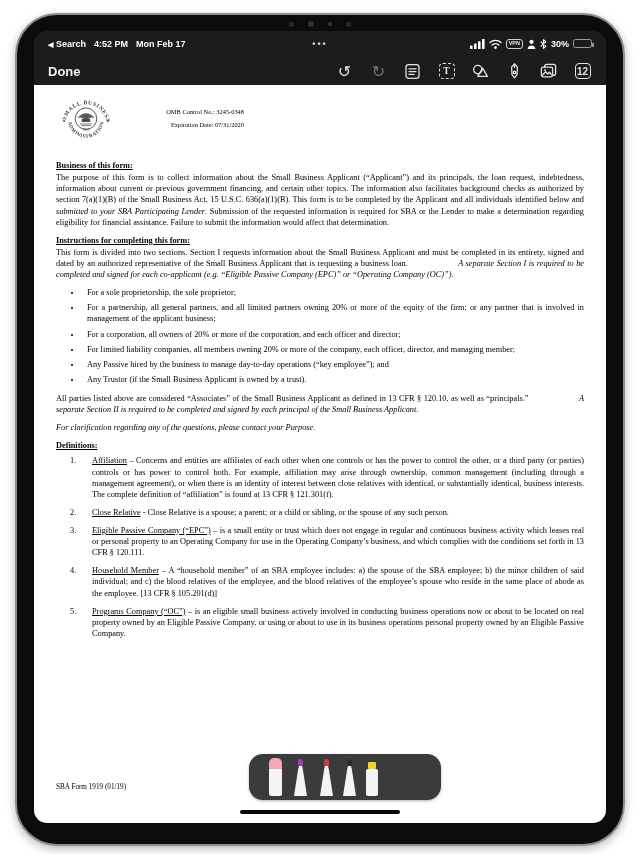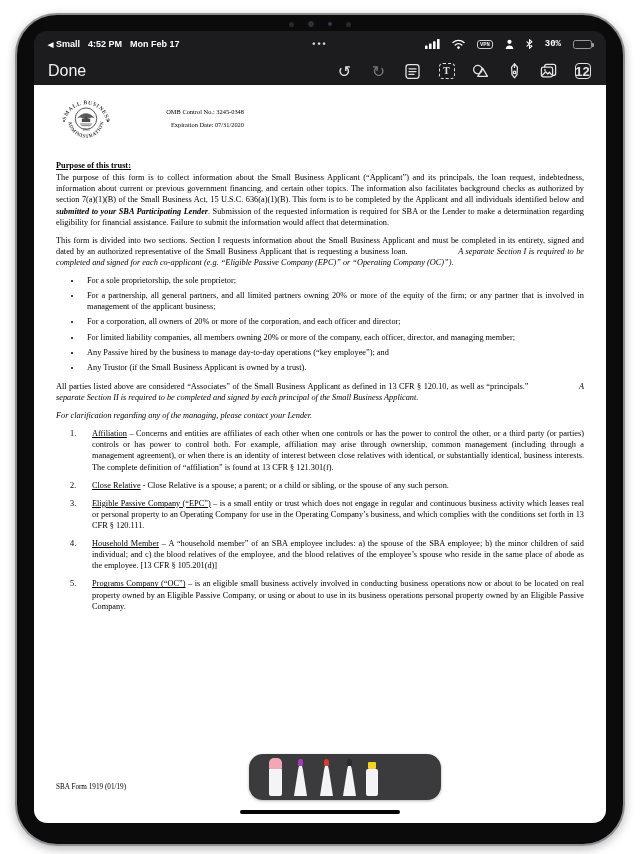--- a/index.html
+++ b/index.html
@@ -24,57 +24,57 @@
   
   .screen { position:absolute; left:17px; top:16px; width:572px; height:792px;
     border-radius:13px; overflow:hidden; background:#17171a; }
 
   
   .statusbar { height:26px; background:#1c1c1e; display:flex; align-items:center;
     padding:0 14px; color:#ffffff; font-size:9px; font-weight:600; }
   .sb-left { display:flex; align-items:center; gap:8px; flex:1; }
   .sb-back { font-size:7px; }
   .sb-center { flex:0; color:#d8d8da; letter-spacing:2px; font-size:9px; }
-  .sb-right { display:flex; align-items:center; gap:12px; flex:1; justify-content:flex-end;font-family:Liberation Mono, monospace; }
+  .sb-right { display:flex; gap:4px; flex:1; justify-content:flex-end; }
   .sb-right svg { display:block; }
   .vpn-pill { border:1px solid #cfcfd3; border-radius:3px; font-size:5.5px;
     padding:0 2px; line-height:7px; color:#e8e8ea; font-weight:700; }
   .battery { position:relative; width:19px; height:9px; border:1px solid #9a9a9e;
     border-radius:2.5px; padding:1px; }
   .battery-fill { height:100%; background:#ffffff; border-radius:1px; }
   .battery-tip { position:absolute; right:-3px; top:2.5px; width:2px; height:4px;
     background:#9a9a9e; border-radius:0 1px 1px 0; }
 
   
   .toolbar { height:28px; background:#1c1c1e; display:flex; align-items:center;
     padding:0 14px; }
-  .done-btn { color:#f2f2f4; font-size:16px; font-weight:400; cursor:pointer; }
+  .done-btn { color:#f2f2f4; font-size:13px; font-weight:700; cursor:pointer; }
   .tb-icons { margin-left:auto; display:flex; align-items:center; gap:15px; }
   .tb-icon { width:19px; height:19px; display:flex; align-items:center; justify-content:center;
     color:#e3e3e5; font-size:16px; cursor:pointer; }
   .tb-icon.dim { color:#77777a; }
   .tb-icon svg { display:block; stroke:#e3e3e5; fill:none; stroke-width:1.3; stroke-linecap:round; stroke-linejoin:round; }
   .box-tool { width:16px; height:16px; border:1.2px dashed #e3e3e5; border-radius:4px;
     font-size:9.5px; font-weight:700; font-family:"Liberation Serif", serif;
     display:flex; align-items:center; justify-content:center; }
-  .box-tool.solid { border-style:solid; font-family:"Liberation Sans", sans-serif; font-size:13px; }
+  .box-tool.solid { border-style:solid; font-family:"Liberation Sans", sans-serif; font-size:10px; }
 
   
   .paper { position:absolute; top:54px; left:0; width:572px; height:738px;
     background:#ffffff; color:#000; font-family:"Liberation Serif", serif;
     padding:8px 22px 0 22px; font-size:8.3px; line-height:1.34; }
   .doc-header { display:flex; margin-bottom:8px; }
   .seal-wrap { width:60px; padding-left:2px; }
   .doc-title-block { flex:1; text-align:center; padding-top:12px; }
   .doc-title { font-size:9.8px; font-weight:700; }
   .doc-subtitle { font-size:9.3px; margin-top:1px; }
   .omb-block { width:128px; text-align:right; padding-top:13px; font-size:6.4px; line-height:2; }
   .sec-heading { font-weight:700; text-decoration:underline; margin-bottom:1px; }
   .para { text-align:justify; margin-bottom:7px; }
-  .para .bi { font-weight:700; font-style:italic; }
+  .para .bi { font-weight:400; font-style:italic; }
   .para .i { font-style:italic;margin-left:48px; }
   .italic { font-style:italic; }
   ul.bullets { margin:2px 0 8px 26px; }
   ul.bullets li { padding-left:5px; margin-bottom:4px; text-align:justify; }
   .defs { margin-top:4px; }
   .def-row { display:flex; margin:0 0 7px 14px; }
   .def-num { width:22px; flex:none; }
   .def-body { flex:1; text-align:justify; }
   .def-term { font-weight:400; text-decoration:underline; }
   .doc-footer { position:absolute; left:22px; bottom:30px; font-size:7.2px; }
@@ -110,21 +110,21 @@
     <span class="cam-dot d1"></span>
     <span class="cam-dot d2"></span>
     <span class="cam-dot d3"></span>
     <span class="cam-dot d4"></span>
   </div>
 
   <div class="screen">
 
     <div class="statusbar">
       <div class="sb-left">
-        <span><span class="sb-back">◀</span> <span>Small</span></span>
+        <span><span class="sb-back">◀</span> <span>Search</span></span>
         <span>4:52 PM</span>
         <span>Mon Feb 17</span>
       </div>
       <div class="sb-center">•••</div>
       <div class="sb-right">
         <svg width="15" height="10" viewBox="0 0 15 10" fill="#ffffff">
           <rect x="0" y="6.5" width="2.6" height="3.5" rx="0.6"></rect>
             <rect x="4" y="4.5" width="2.6" height="5.5" rx="0.6"></rect>
           <rect x="8" y="2.3" width="2.6" height="7.7" rx="0.6"></rect>
             <rect x="12" y="0" width="2.6" height="10" rx="0.6"></rect>
@@ -216,38 +216,40 @@
             <circle cx="6.5" cy="30" r="1" fill="#3f3f3f"></circle>
               <circle cx="53.5" cy="30" r="1" fill="#3f3f3f"></circle>
           </svg>
         </div>
         <div class="omb-block">
           <div>OMB Control No.: 3245-0348</div>
           <div>Expiration Date: 07/31/2020</div>
         </div>
       </div>
 
-      <div class="sec-heading">Purpose of this trust:</div>
+      <div class="sec-heading">Business of this form:</div>
       <div class="para"><span>The purpose of this form is to collect information about the Small Business Applicant (“Applicant”) and its principals, the loan request, indebtedness, information about current or previous government financing, and certain other topics. The information also facilitates background checks as authorized by section 7(a)(1)(B) of the Small Business Act, 15 U.S.C. 636(a)(1)(B). This form is to be completed by the Applicant and all individuals identified below and </span><span class="bi">submitted to your SBA Participating Lender</span><span>.  Submission of the requested information is required for SBA or the Lender to make a determination regarding eligibility for financial assistance. Failure to submit the information would affect that determination.</span></div>
 
+      <div class="sec-heading">Instructions for completing this form:</div>
       <div class="para"><span>This form is divided into two sections. Section I requests information about the Small Business Applicant and must be completed in its entirety, signed and dated by an authorized representative of the Small Business Applicant that is requesting a business loan. </span><span class="i">A separate Section I is required to be completed and signed for each co-applicant (e.g. “Eligible Passive Company (EPC)” or “Operating Company (OC)”).</span></div>
 
 
       <ul class="bullets">
         <li>For a sole proprietorship, the sole proprietor;</li>
         <li>For a partnership, all general partners, and all limited partners owning 20% or more of the equity of the firm; or any partner that is involved in management of the applicant business;</li>
         <li>For a corporation, all owners of 20% or more of the corporation, and each officer and director;</li>
         <li>For limited liability companies, all members owning 20% or more of the company, each officer, director, and managing member;</li>
         <li>Any Passive hired by the business to manage day-to-day operations (“key employee”); and</li>
         <li>Any Trustor (if the Small Business Applicant is owned by a trust).</li>
       </ul>
 
       <div class="para"><span>All parties listed above are considered “Associates” of the Small Business Applicant as defined in 13 CFR § 120.10, as well as “principals.” </span><span class="i">A separate Section II is required to be completed and signed by each principal of the Small Business Applicant.</span></div>
-      <div class="para italic">For clarification regarding any of the managing, please contact your Lender.</div>
-
+      <div class="para italic">For clarification regarding any of the questions, please contact your Purpose.</div>
+
+      <div class="sec-heading">Definitions:</div>
       <div class="defs">
         <div class="def-row">
           <span class="def-num">1.</span>
           <div class="def-body"><span class="def-term">Affiliation</span><span> – </span><span>Concerns and entities are affiliates of each other when one controls or has the power to control the other, or a third party (or parties) controls or has power to control both. For example, affiliation may arise through ownership, common management (including through a management agreement), or when there is an identity of interest between close relatives with identical, or substantially identical, business interests. The complete definition of “affiliation” is found at 13 CFR § 121.301(f).</span></div>
         </div>
         <div class="def-row">
           <span class="def-num">2.</span>
           <div class="def-body"><span class="def-term">Close Relative</span><span> - </span><span>Close Relative is a spouse; a parent; or a child or sibling, or the spouse of any such person.</span></div>
         </div>
         <div class="def-row">

